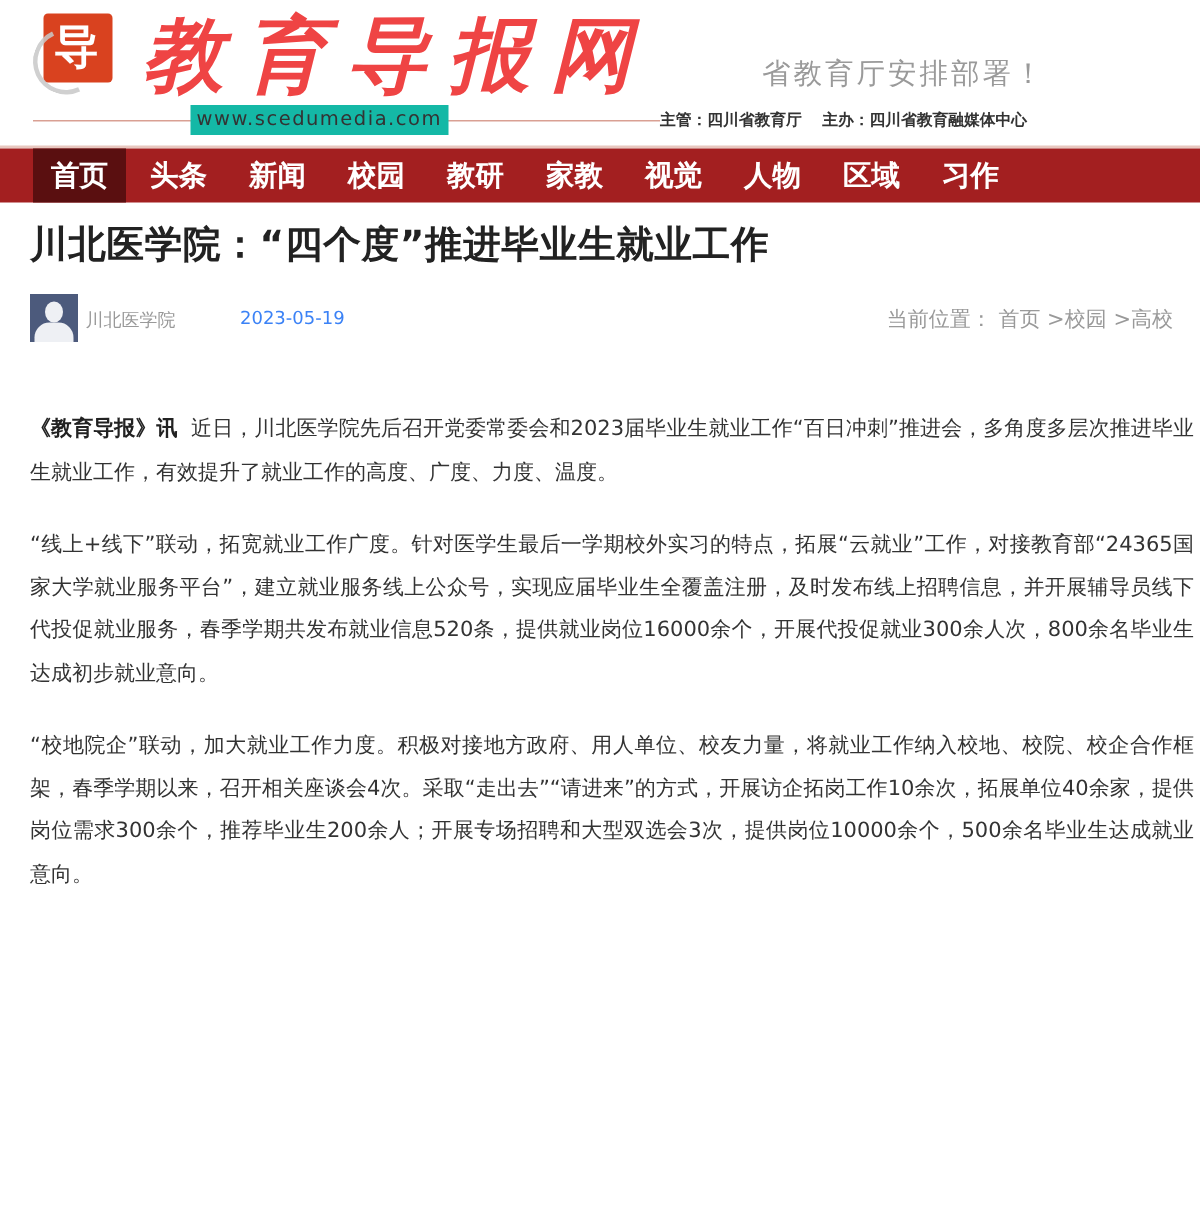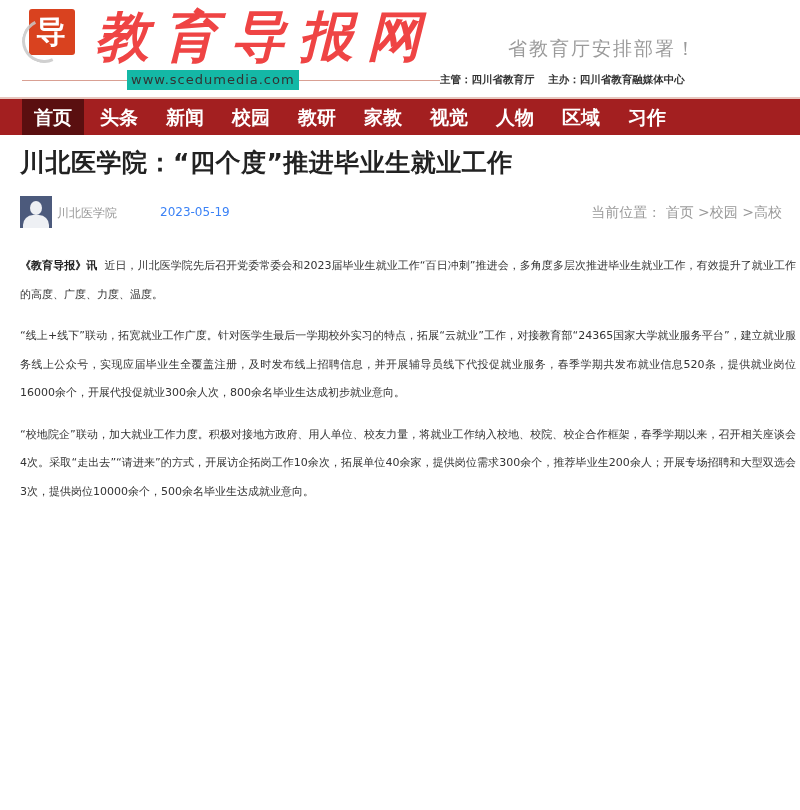--- a/index.html
+++ b/index.html
@@ -32,21 +32,21 @@
   .avatar { position: absolute; left: 0; top: 0; width: 32px; height: 32px; background: #4c5a7c; overflow: hidden; }
   .avatar-head { position: absolute; left: 10px; top: 5px; width: 12px; height: 14px; border-radius: 50%; background: #eef0f4; }
   .avatar-body { position: absolute; left: 3px; top: 19px; width: 26px; height: 18px; border-radius: 10px 10px 0 0; background: #eef0f4; }
   .author { position: absolute; left: 37px; top: 9px; font-size: 12px; color: #999; }
   .date { position: absolute; left: 124px; top: 9px; font-size: 12px; color: #3b82f6; margin-left: 16px; }
   .breadcrumb { position: absolute; right: 8px; top: 8px; font-size: 14px; color: #999; white-space: nowrap; }
   .breadcrumb a { color: #999; text-decoration: none; }
 
   
   .article-body { position: absolute; left: 20px; top: 252px; width: 776px; }
-  .article-body p { font-size: 11px; line-height: 28.5px; color: #333; margin-bottom: 13px; text-align: justify; }
+  .article-body p { font-size: 14px; line-height: 28.5px; color: #333; margin-bottom: 13px; text-align: justify; margin-top: 20px; }
   .article-body p.first { }
   .lead-source { font-weight: bold; color: #222; }
 </style>
 </head>
 <body>
 
 <div class="header">
   <div class="logo-mark">
     <div class="logo-square"></div>
     <div class="logo-swoosh"></div>

